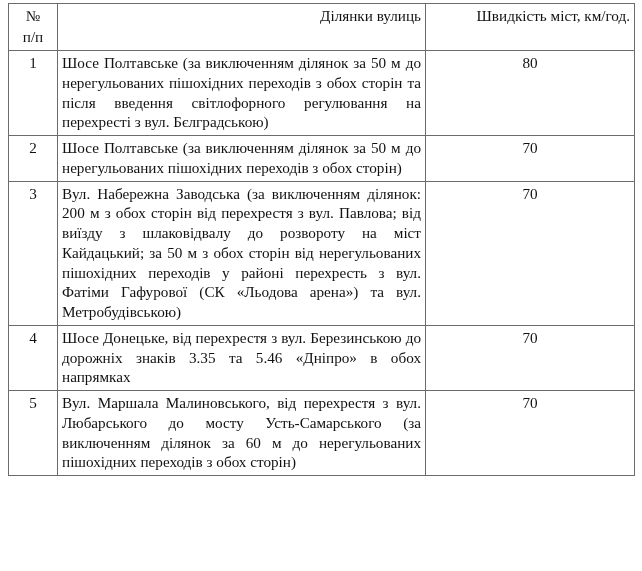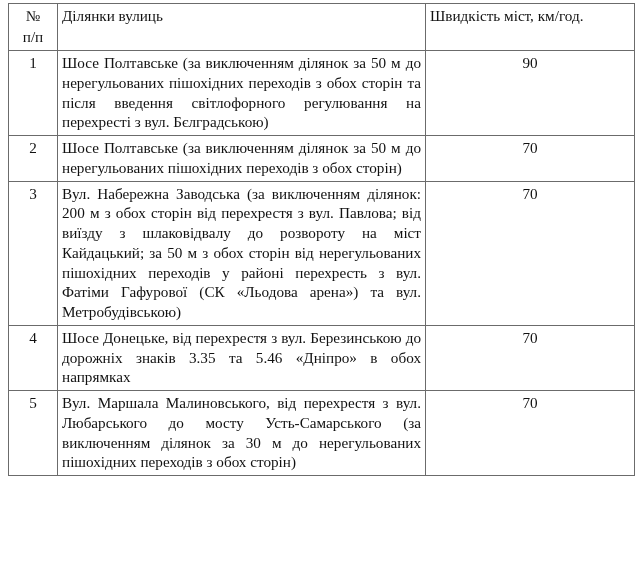--- a/index.html
+++ b/index.html
@@ -51,21 +51,21 @@
     vertical-align: top;
     padding-top: 3px;
     padding-bottom: 2px;
   }
   .hdr-num {
     text-align: center;
     line-height: 1.35;
   }
   .hdr-num .ln { display: block; }
   .hdr-center {
-    text-align: left;
+    text-align: right;
     padding-top: 3px;
   }
 
   
   td.num-cell {
     text-align: center;
     vertical-align: top;
     padding-top: 3px;
   }
   td.section-cell {
@@ -99,37 +99,37 @@
           <span class="ln">п/п</span>
         </td>
         <td class="hdr-center">Ділянки вулиць</td>
         <td class="hdr-center">Швидкість міст, км/год.</td>
       </tr>
     </thead>
     <tbody>
       <tr>
         <td class="num-cell">1</td>
         <td class="section-cell">Шосе Полтавське (за виключенням ділянок за 50 м до нерегульованих пішохідних переходів з обох сторін та після введення світлофорного регулювання на перехресті з вул. Бєлградською)</td>
-        <td class="speed-cell">90</td>
+        <td class="speed-cell">80</td>
       </tr>
       <tr>
         <td class="num-cell">2</td>
         <td class="section-cell">Шосе Полтавське (за виключенням ділянок за 50 м до нерегульованих пішохідних переходів з обох сторін)</td>
         <td class="speed-cell">70</td>
       </tr>
       <tr>
         <td class="num-cell">3</td>
         <td class="section-cell">Вул. Набережна Заводська (за виключенням ділянок: 200 м з обох сторін від перехрестя з вул. Павлова; від виїзду з шлаковідвалу до розвороту на міст Кайдацький; за 50 м з обох сторін від нерегульованих пішохідних переходів у районі перехресть з вул. Фатіми Гафурової (СК «Льодова арена») та вул. Метробудівською)</td>
         <td class="speed-cell">70</td>
       </tr>
       <tr>
         <td class="num-cell">4</td>
         <td class="section-cell">Шосе Донецьке, від перехрестя з вул. Березинською до дорожніх знаків 3.35 та 5.46 «Дніпро» в обох напрямках</td>
         <td class="speed-cell">70</td>
       </tr>
       <tr>
         <td class="num-cell">5</td>
-        <td class="section-cell">Вул. Маршала Малиновського, від перехрестя з вул. Любарського до мосту Усть-Самарського (за виключенням ділянок за 30 м до нерегульованих пішохідних переходів з обох сторін)</td>
+        <td class="section-cell">Вул. Маршала Малиновського, від перехрестя з вул. Любарського до мосту Усть-Самарського (за виключенням ділянок за 60 м до нерегульованих пішохідних переходів з обох сторін)</td>
         <td class="speed-cell">70</td>
       </tr>
     </tbody>
   </table>
 </div>
 
 </body></html>

